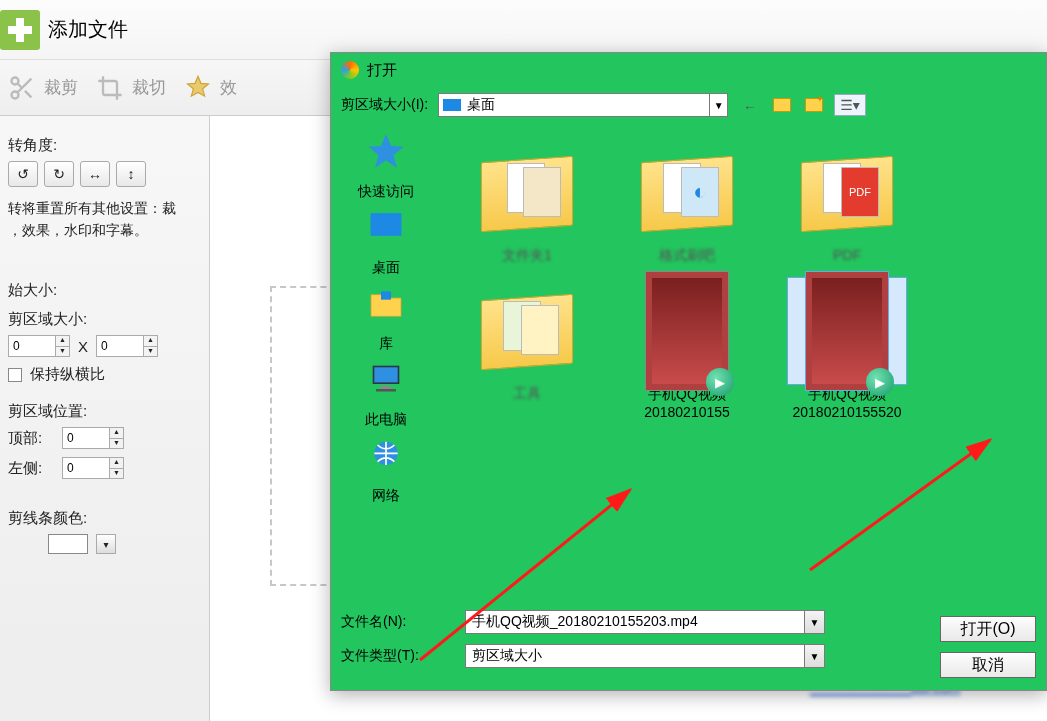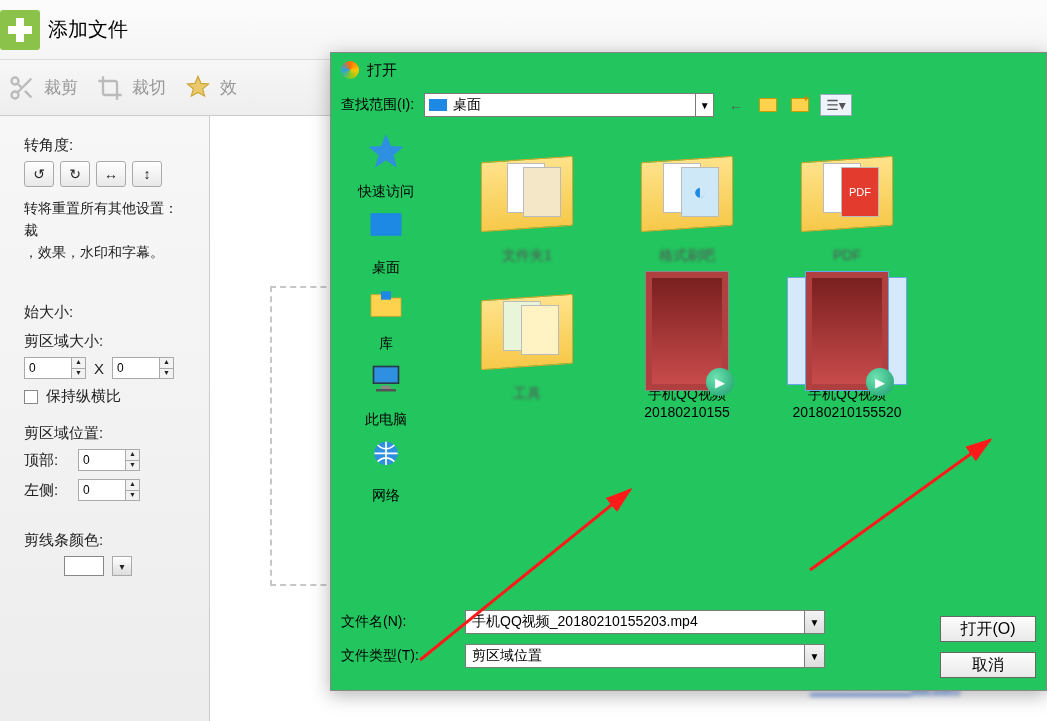--- a/index.html
+++ b/index.html
@@ -9,21 +9,21 @@
 .bg-app { position: absolute; left: 0; top: 0; right: 0; bottom: 0; }
 .bg-top { height: 60px; border-bottom: 1px solid #ddd; display: flex; align-items: center; position: relative; background: linear-gradient(#fcfcfc, #f5f5f5); }
 .add-ic { width: 40px; height: 40px; background: #8bc34a; border-radius: 3px; position: relative; margin-right: 8px; }
 .add-ic:before { content: ""; position: absolute; left: 8px; top: 16px; width: 24px; height: 8px; background: #fff; }
 .add-ic:after { content: ""; position: absolute; left: 16px; top: 8px; width: 8px; height: 24px; background: #fff; }
 
 .bg-tools { height: 56px; background: linear-gradient(#f7f7f7,#eee); border-bottom: 1px solid #ccc; display: flex; align-items: center; padding-left: 8px; gap: 18px; color: #999; font-size: 17px; }
 .tool { display: flex; align-items: center; gap: 8px; }
 .tool svg { width: 28px; height: 28px; }
 
-.bg-left { position: absolute; left: 0; top: 116px; width: 210px; background: linear-gradient(#f7f7f7,#ededed); border-right: 1px solid #ccc; bottom: 0; padding: 10px 24px; font-size: 15px; color: #222; }
+.bg-left { position: absolute; left: 0; top: 116px; width: 210px; background: linear-gradient(#f7f7f7,#ededed); border-right: 1px solid #ccc; bottom: 0; padding: 10px 8px; font-size: 15px; color: #222; }
 .sec-lbl { margin: 10px 0 6px; }
 .btnrow { display: flex; gap: 6px; margin-bottom: 10px; }
 .sbtn { width: 30px; height: 26px; border: 1px solid #aaa; background: linear-gradient(#fff,#e8e8e8); border-radius: 3px; display: flex; align-items: center; justify-content: center; font-size: 14px; }
 .hint { font-size: 14px; line-height: 22px; margin-bottom: 10px; }
 .numfield { display: inline-flex; align-items: center; }
 .numfield input { width: 48px; height: 22px; border: 1px solid #aaa; font-size: 12px; padding: 0 4px; }
 .numfield .spn { width: 14px; height: 22px; border: 1px solid #aaa; border-left: none; display: flex; flex-direction: column; }
 .numfield .spn div { flex: 1; font-size: 7px; line-height: 8px; text-align: center; border-bottom: 1px solid #aaa; }
 .numfield .spn div:last-child { border-bottom: none; }
 .row2 { display: flex; align-items: center; gap: 8px; margin-bottom: 8px; }
@@ -186,21 +186,21 @@
   </div>
 </div>
 
 <div class="dlg">
   <div class="dlg-title">
     <div class="dlg-ic"></div>
     <span>打开</span>
   </div>
 
   <div class="lookrow">
-    <span>查找范围(I):</span>
+    <span>剪区域大小(I):</span>
     <div class="look-sel combo">
       <span class="mon"></span>
       <span>桌面</span>
       <span class="car">▼</span>
     </div>
     <div class="navicons">
       <div class="ni">←</div>
       <div class="ni">
           <span class="fold-y"></span>
         </div>
@@ -334,21 +334,21 @@
     <div class="brow">
       <span class="lab">文件名(N):</span>
       <div class="combo-w">
         <span>手机QQ视频_20180210155203.mp4</span>
         <span class="car">▼</span>
       </div>
     </div>
     <div class="brow">
       <span class="lab">文件类型(T):</span>
       <div class="combo-w">
-        <span>剪区域位置</span>
+        <span>剪区域大小</span>
         <span class="car">▼</span>
       </div>
     </div>
     <div class="btncol">
       <button class="actbtn">打开(O)</button>
       <button class="actbtn">取消</button>
     </div>
   </div>
 </div>
 

